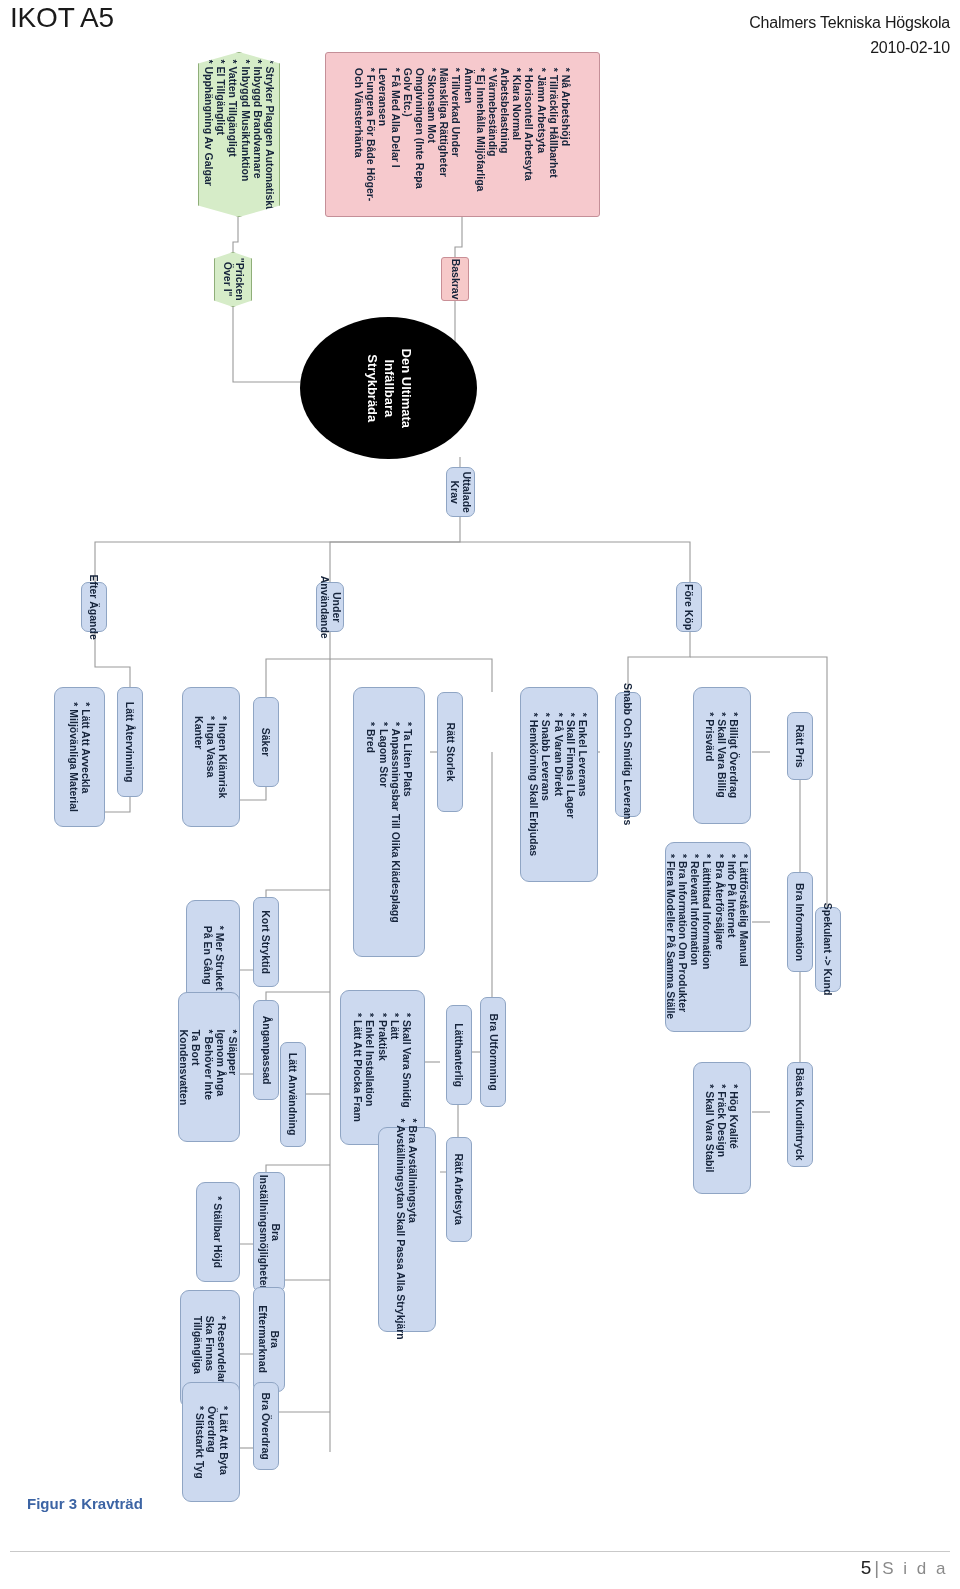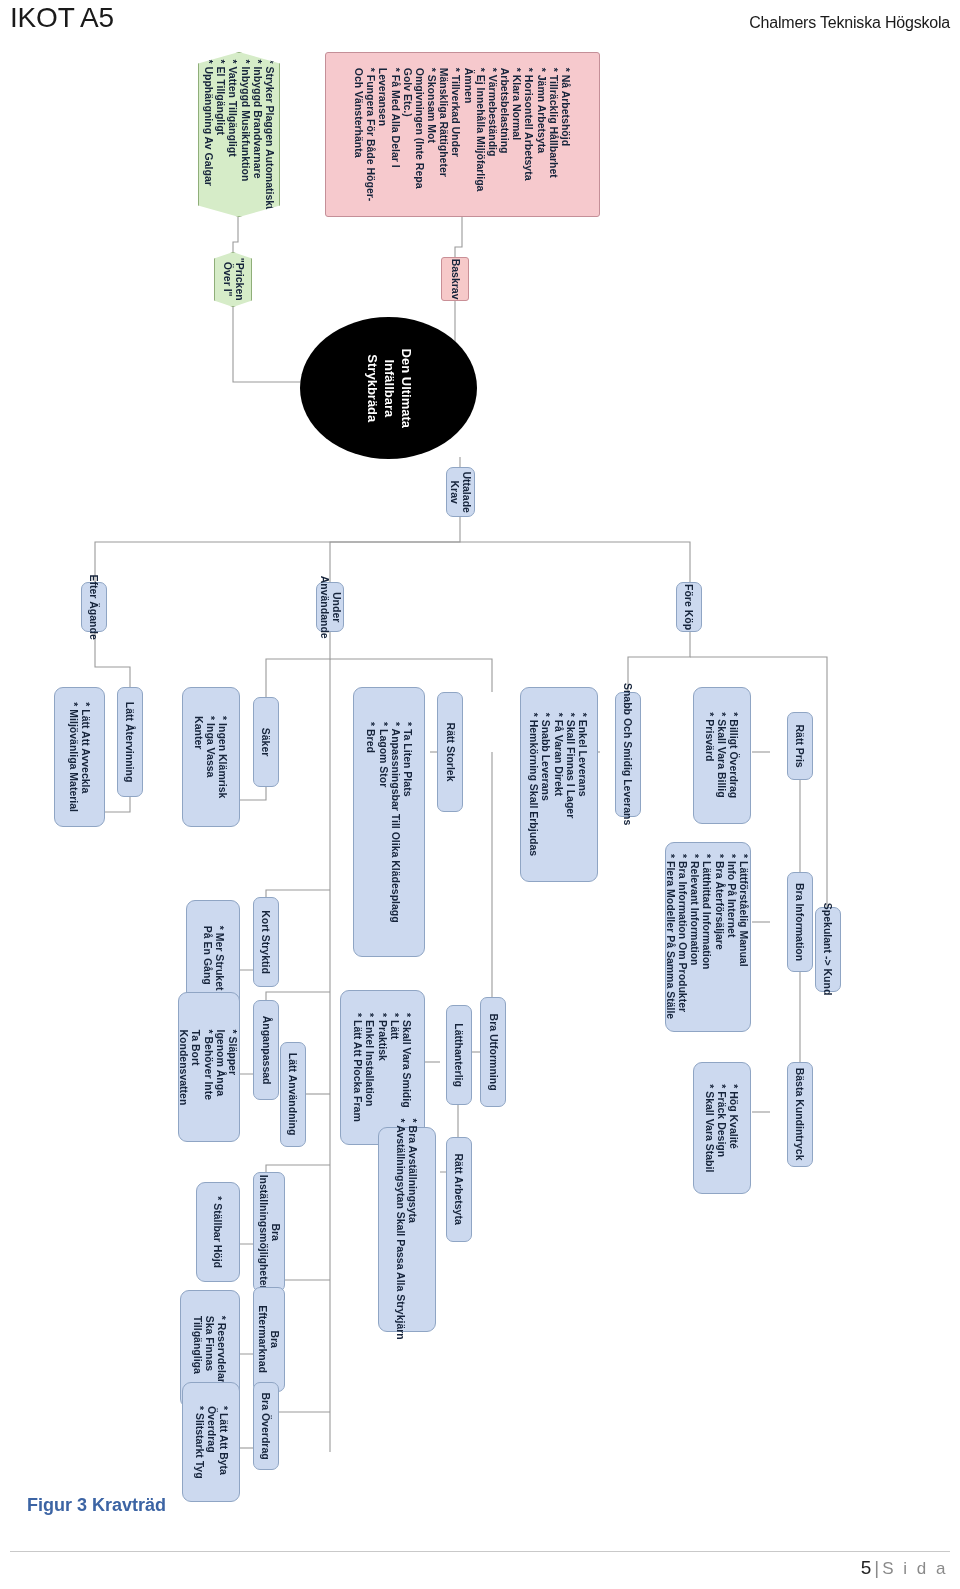--- a/index.html
+++ b/index.html
@@ -27,21 +27,21 @@
     text-align:right; font-size:16px; line-height:25px; letter-spacing:-0.2px;margin-top:8px;
   }
   #page-header .hdr-right .date { display:block; }
 
   
   #page-footer {
     position:absolute; left:0; bottom:0; width:960px; height:110px;
   }
   #fig-caption {
     position:absolute; left:27px; top:16px;
-    color:#3c64a4; font-weight:bold; font-size:18px;
+    color:#3c64a4; font-weight:bold; font-size:15px;
   }
   #footer-rule {
     position:absolute; left:10px; right:10px; top:72px;
     border-top:1px solid #c9c9c9;
   }
   #page-number {
     position:absolute; right:12px; top:78px;
     font-size:19px; letter-spacing:0px;text-align:right;
   }
   #page-number .pg { font-weight:normal; color:#222; }
@@ -125,20 +125,21 @@
     color:#ffffff; font-size:13px; font-weight:bold; line-height:1.3;
   }
 </style>
 </head>
 <body>
 
 <div id="page-header">
   <div class="hdr-left">IKOT A5</div>
   <div class="hdr-right">
     <span>Chalmers Tekniska Högskola</span>
+    <span class="date">2010-02-10</span>
   </div>
 </div>
 
 <div id="diagram">
 
   <svg id="edges" viewBox="0 0 960 1420" xmlns="http://www.w3.org/2000/svg">
     <g fill="none" stroke="#9a9a9a" stroke-width="1.1">
 
       <path d="M462 165 L462 195 L455 195 L455 205"></path>
 

